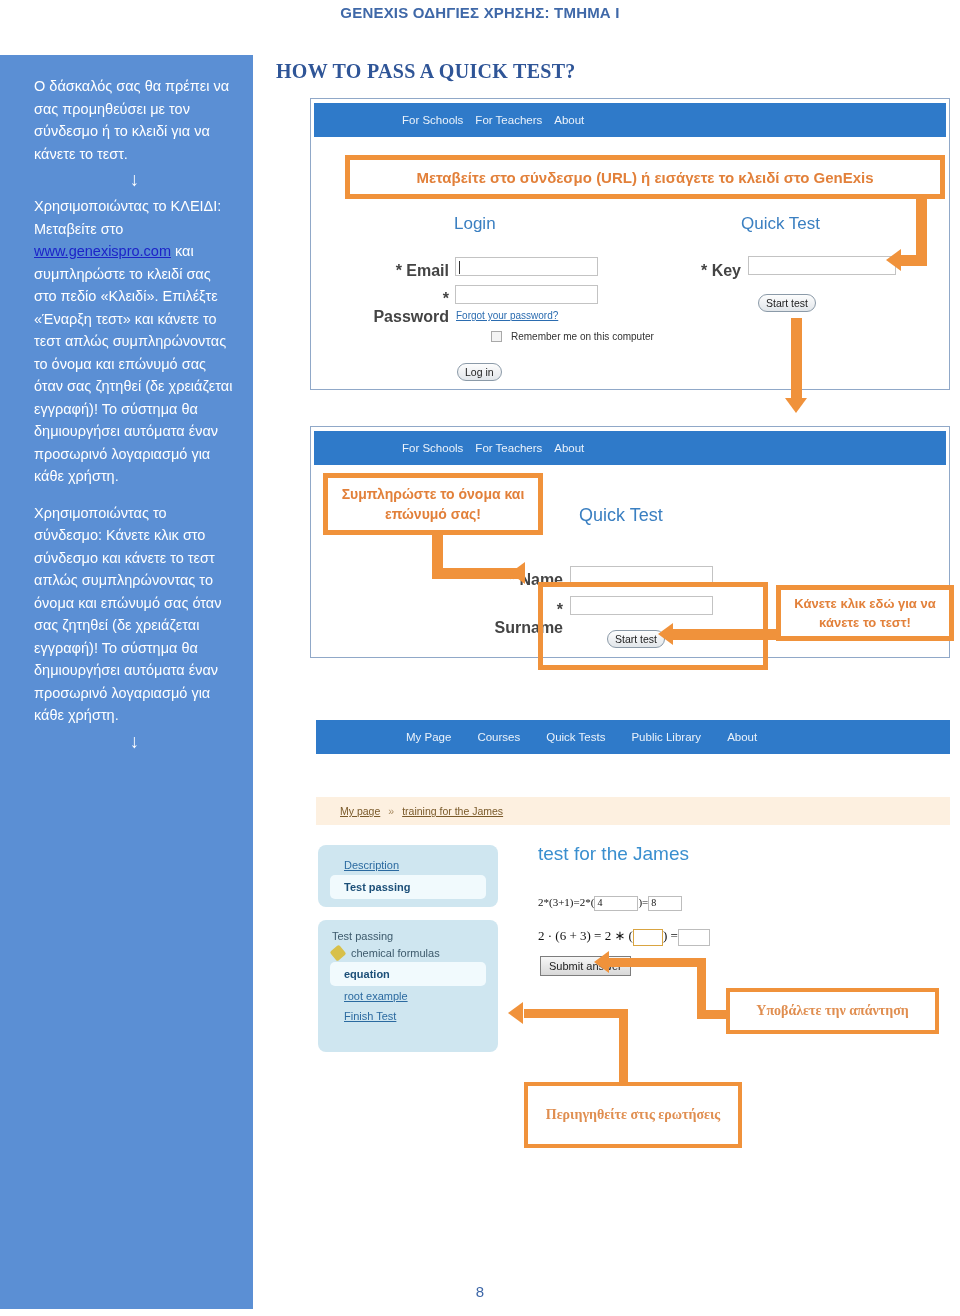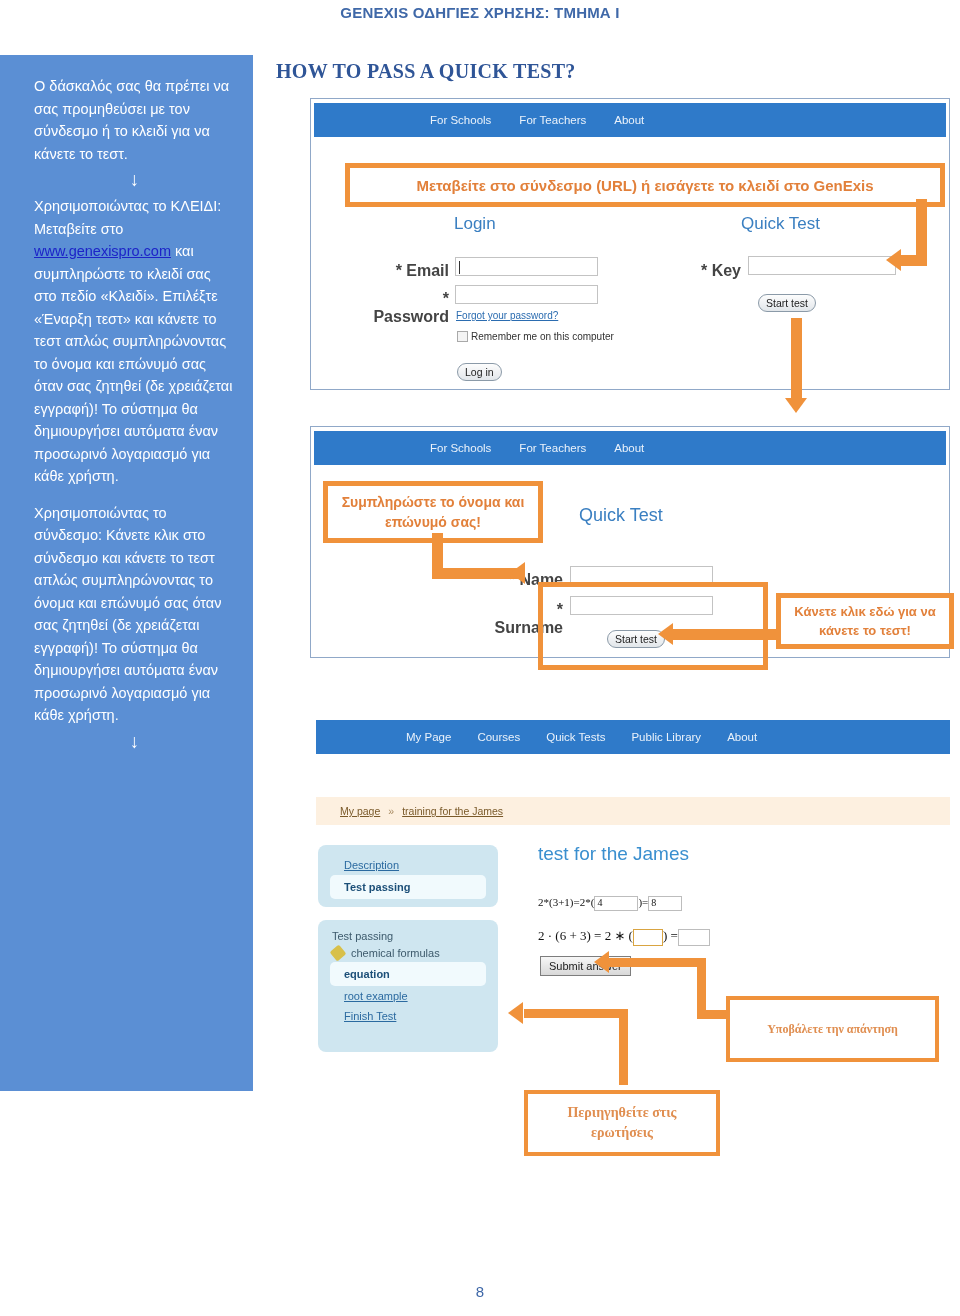--- a/index.html
+++ b/index.html
@@ -15,21 +15,21 @@
   .page-header{
     position:absolute; top:4px; left:0; width:960px;
     text-align:center;
     font-size:15px; font-weight:bold; color:#3f68a8;
     letter-spacing:.2px;
   }
 
   
   .sidebar{
     position:absolute; left:0px; top:55px;
-    width:253px; height:1036px;
+    width:253px; height:1254px;
     background:#5b8fd4;
     padding:20px 18px 10px 34px;
   }
   .sb-p{
     color:#ffffff; font-size:14.5px; line-height:22.5px;
     margin:0 0 0 0;
   }
   .sb-link{
     color:#1c23c8; text-decoration:underline; font-size:14.5px;
   }
@@ -50,39 +50,38 @@
   
   .shot{
     position:absolute;
     background:#ffffff;
     border:1px solid #90a8c8;
   }
   .navbar{
     background:#2f7ac9;
     height:34px;
     display:flex; align-items:center;
-    padding-left:116px;
-    gap:28px;
+    padding-left:88px;
+    gap:12px;
     margin:4px 3px 0 3px;
   }
   .navbar span{
     color:#eaf2fb; font-size:11.5px;
   }
   .navbar.wide{ padding-left:90px; gap:26px; }
 
   
   .callout{
     position:absolute;
     border:5px solid #f0923b;
     background:#ffffff;
     color:#e2803a;
     font-weight:bold;
     display:flex; align-items:center; justify-content:center;
     text-align:center;
-    margin-top:8px;
   }
   .callout.serif{
     font-family:"Liberation Serif", serif;
     border-width:4px;
     color:#e08e50;
   }
 
   
   .obar{ position:absolute; background:#f0923b; }
   .oarrow{ position:absolute; width:0; height:0; }
@@ -100,21 +99,21 @@
   
   .ftitle{ position:absolute; color:#3a7fc1; font-size:17px; }
   .flabel{ position:absolute; color:#444; font-size:16px; font-weight:bold;
            text-align:right; }
   .finput{ position:absolute; border:1px solid #c3c3c3; background:#fff; height:19px; }
   .finput.caret::after{
     content:""; position:absolute; left:3px; top:3px;
     width:1px; height:13px; background:#333;
   }
   .flink{ position:absolute; color:#2b6cb0; font-size:10px; }
-  .fcheckrow{ position:absolute; font-size:10px; color:#333; display:flex; align-items:center; gap:3px;}
+  .fcheckrow{ position:absolute; font-size:10px; color:#333; display:flex; align-items:center; gap:9px;margin-left:34px;}
   .fcheckbox{ width:11px; height:11px; border:1px solid #a9a9a9; background:#f4f4f4; display:inline-block;}
   .btn{
     position:absolute;
     border:1px solid #8b9aa8;
     background:linear-gradient(#fdfdfd,#e2e6ea);
     font-size:10.5px; color:#222;
     padding:2px 7px;
     border-radius:9px;
   }
   .btn.plain{
@@ -292,24 +291,24 @@
 <div class="eq eq1" style="left:538px; top:896px;">
   <span>2*(3+1)=2*(</span><span class="eqbox" style="width:44px; padding-left:2px; font-size:10px;"><span>4</span></span><span>)=</span><span class="eqbox" style="width:34px; padding-left:2px; font-size:10px;"><span>8</span></span>
 </div>
 
 <div class="eq eq2" style="left:538px; top:928px;">
   <span>2 · (6 + 3) = 2 ∗ (</span><span class="eqbox gold" style="width:30px; height:17px;"></span><span>) =</span><span class="eqbox" style="width:32px; height:17px;"></span>
 </div>
 
 <div class="btn plain" style="left:540px; top:956px; font-size:11px; padding:3px 8px;">Submit answer</div>
 
-<div class="callout serif" style="left:726px; top:988px; width:213px; height:66px; font-size:12px; line-height:20px; padding:0 8px;">Υποβάλετε την απάντηση</div>
+<div class="callout serif" style="left:726px; top:988px; width:213px; height:46px; font-size:14px; line-height:20px; padding:0 8px;">Υποβάλετε την απάντηση</div>
 <div class="obar" style="left:697px; top:958px; width:9px; height:60px;"></div>
 <div class="obar" style="left:697px; top:1010px; width:32px; height:9px;"></div>
 <div class="obar" style="left:609px; top:958px; width:90px; height:9px;"></div>
 <div class="oarrow left" style="left:594px; top:951px;"></div>
 
-<div class="callout serif" style="left:524px; top:1082px; width:196px; height:66px; font-size:14px; line-height:20px; padding:0 8px;">Περιηγηθείτε στις ερωτήσεις</div>
+<div class="callout serif" style="left:524px; top:1082px; width:218px; height:66px; font-size:14px; line-height:20px; padding:0 8px;">Περιηγηθείτε στις ερωτήσεις</div>
 <div class="obar" style="left:619px; top:1009px; width:9px; height:76px;"></div>
 <div class="obar" style="left:524px; top:1009px; width:100px; height:9px;"></div>
 <div class="oarrow left" style="left:508px; top:1002px;"></div>
 
 <div class="pagenum">8</div>
 
 </body></html>

